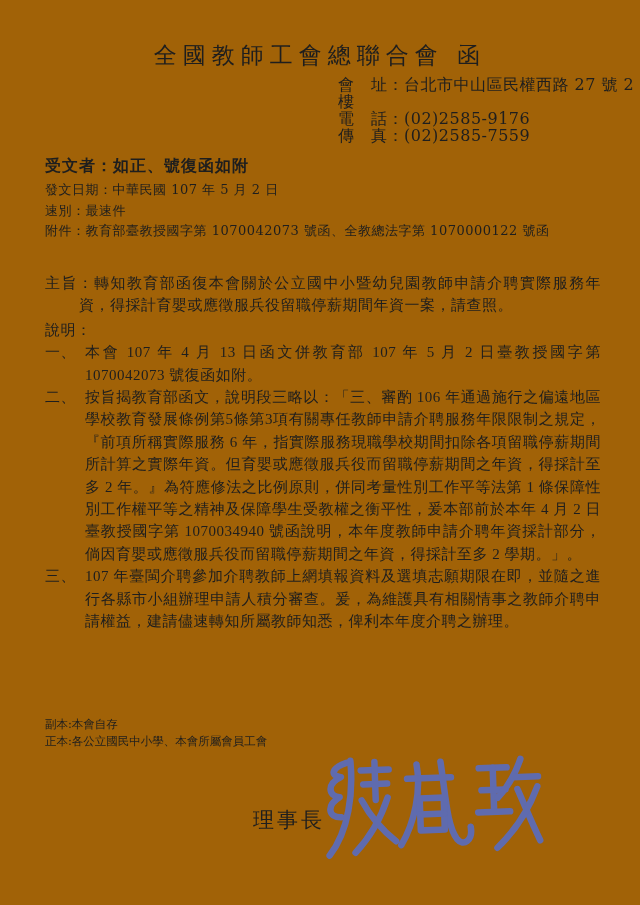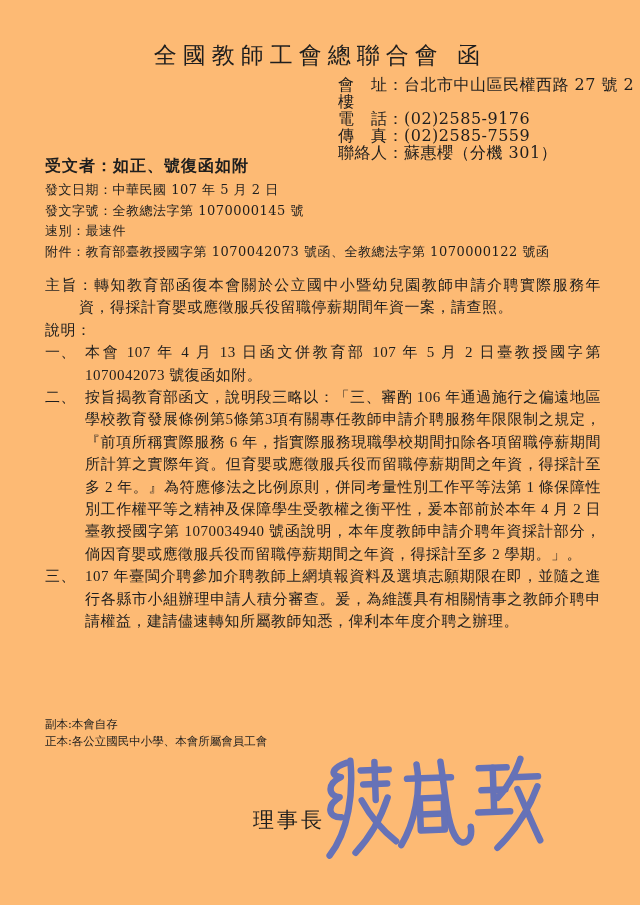--- a/index.html
+++ b/index.html
@@ -1,21 +1,21 @@
 <!DOCTYPE html>
 <html lang="zh-Hant"><head>
 <meta charset="utf-8">
 <style>
   * { margin: 0; padding: 0; box-sizing: border-box; }
   html, body { background: #ffffff; }
   .page {
     position: relative;
     width: 640px;
     height: 905px;
-    background: #fdba74;
+    background: #a16207;
     font-family: "DejaVu Serif", "Liberation Serif", serif;
     color: #1e1e1e;
     overflow: hidden;
   }
   .doc-title {
     position: absolute;
     top: 40px;
     left: 0;
     width: 100%;
     text-align: center;
@@ -56,20 +56,21 @@
     width: 556px;
     font-size: 15px;
     line-height: 22.4px;
     letter-spacing: 0.5px;
   }
   .subject-para {
     padding-left: 34px;
     text-indent: -34px;
     text-align: justify;
     text-justify: inter-character;
+    font-family: Liberation Mono, monospace;
   }
   .explain-label { margin-top: 0; }
   .list-item { display: flex; }
   .item-no { flex: 0 0 40px; }
   .item-text {
     flex: 1;
     text-align: justify;
     text-justify: inter-character;
     font-family: Liberation Serif, serif;
   }
@@ -101,28 +102,26 @@
 <body>
 
 <div class="page">
 
   <div class="doc-title">全國教師工會總聯合會 函</div>
 
   <div class="info-block">
     <div>會　址：台北市中山區民權西路 27 號 2 樓</div>
     <div>電　話：(02)2585-9176</div>
     <div>傳　真：(02)2585-7559</div>
-    <div>聯絡人：蘇惠櫻（分機 301）</div>
   </div>
 
   <div class="recipient-line">受文者：如正、號復函如附</div>
 
   <div class="meta-block">
     <div>發文日期：中華民國 107 年 5 月 2 日</div>
-    <div>發文字號：全教總法字第 1070000145 號</div>
     <div>速別：最速件</div>
     <div>附件：教育部臺教授國字第 1070042073 號函、全教總法字第 1070000122 號函</div>
   </div>
 
   <div class="body-block">
     <div class="subject-para"><span>主旨：</span><span>轉知教育部函復本會關於公立國中小暨幼兒園教師申請介聘實際服務年資，得採計育嬰或應徵服兵役留職停薪期間年資一案，請查照。</span></div>
     <div class="explain-label">說明：</div>
     <div class="list-item">
       <span class="item-no">一、</span>
       <span class="item-text">本會 107 年 4 月 13 日函文併教育部 107 年 5 月 2 日臺教授國字第 1070042073 號復函如附。</span>

